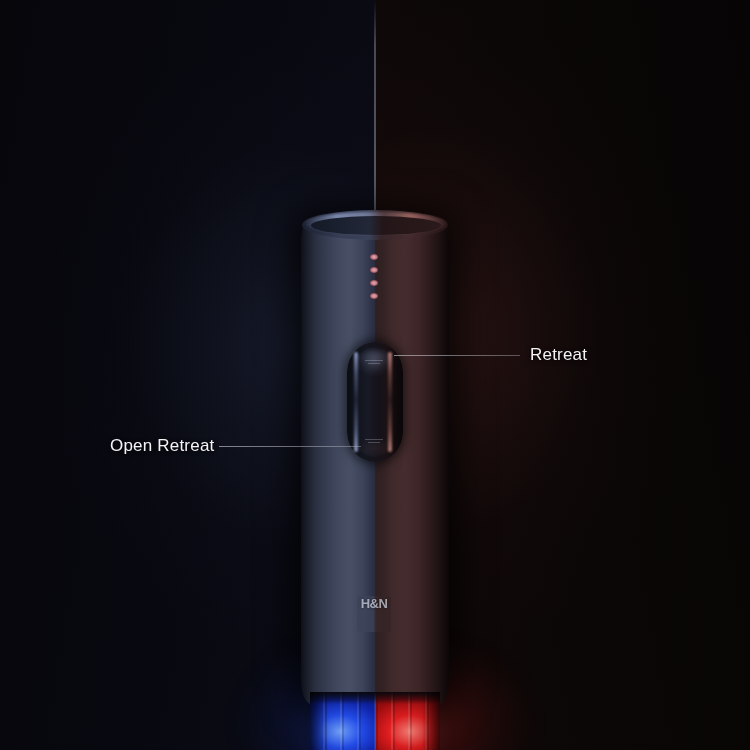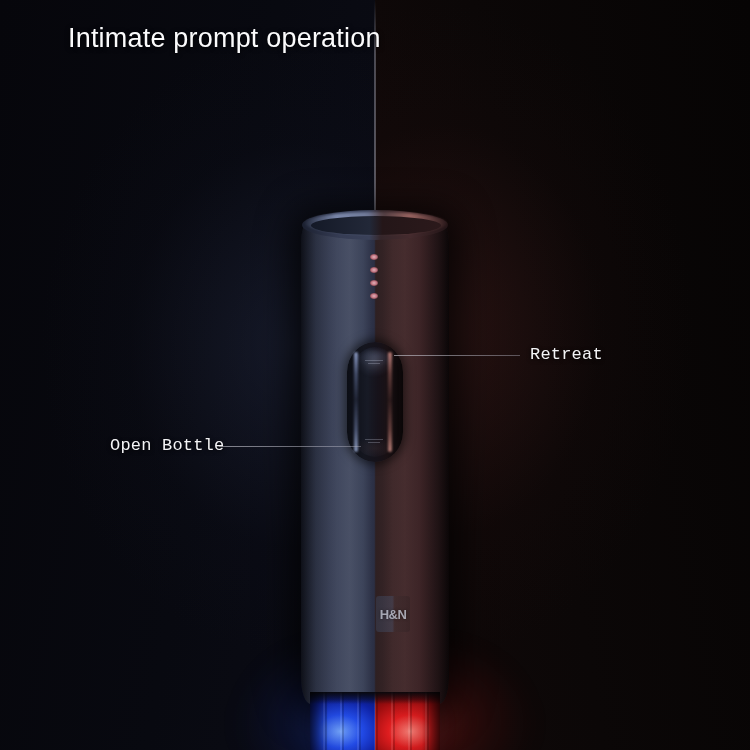--- a/index.html
+++ b/index.html
@@ -126,21 +126,21 @@
   .btn-glyph span{position:absolute;left:0;width:18px;height:1px;
     background:rgba(200,205,225,.55);}
   .btn-glyph span:nth-child(1){top:2px;}
   .btn-glyph span:nth-child(2){top:5px;width:12px;left:3px;}
 
   
   #logo{position:absolute;left:56px;top:386px;width:34px;height:36px;
     border-radius:3px;
     background:linear-gradient(90deg,rgba(58,64,84,.55) 0%,rgba(70,76,98,.50) 48%,
       rgba(62,44,46,.50) 55%,rgba(48,32,34,.45) 100%);
-    display:flex;align-items:center;justify-content:center;margin-left:19px;}
+    display:flex;justify-content:center;}
   #logo-text{font-size:13px;font-weight:700;letter-spacing:-.5px;
     color:rgba(214,218,232,.72);text-shadow:0 0 3px rgba(0,0,0,.5);}
 
   
   #base{position:absolute;left:9px;top:482px;width:130px;height:68px;overflow:hidden;}
   #base-blue{position:absolute;left:0;top:0;width:65px;height:68px;
     background:
       radial-gradient(ellipse 60px 46px at 46% 58%, rgba(120,170,255,.95) 0%, rgba(36,78,235,.92) 36%, rgba(14,32,160,.85) 70%, rgba(6,14,90,.8) 100%),
       linear-gradient(180deg,#123 0%,#1033c8 22%,#0f2fd0 70%,#081a86 100%);}
   #base-red{position:absolute;left:65px;top:0;width:65px;height:68px;
@@ -166,40 +166,39 @@
     background:radial-gradient(ellipse at 60% 45%,rgba(40,90,255,.30) 0%,rgba(20,50,200,.12) 42%,rgba(0,0,0,0) 72%);
     filter:blur(14px);}
   #glow-red{position:absolute;left:330px;top:650px;width:200px;height:160px;
     border-radius:50%;pointer-events:none;
     background:radial-gradient(ellipse at 40% 45%,rgba(255,60,50,.30) 0%,rgba(190,20,20,.12) 42%,rgba(0,0,0,0) 72%);
     filter:blur(14px);}
 
   
   .callout-label{position:absolute;color:#f4f4f6;font-size:17px;
     letter-spacing:.2px;white-space:nowrap;
-    text-shadow:0 1px 4px rgba(0,0,0,.85);font-family:Liberation Mono, monospace;}
+    text-shadow:0 1px 4px rgba(0,0,0,.85);}
   .leader{position:absolute;height:1px;
     background:linear-gradient(90deg,rgba(205,205,215,.62),rgba(180,180,195,.42));}
 
   #label-retreat{left:530px;top:345px;}
   #leader-retreat{left:394px;top:355px;width:126px;}
   #label-open{left:110px;top:436px;}
   #leader-open{left:219px;top:446px;width:142px;}
 </style>
 </head>
 <body>
 
 <div id="stage">
 
   <div class="bg-half" id="bg-left"></div>
   <div class="bg-half" id="bg-right"></div>
   <div id="seam"></div>
 
   <div id="headline">
-    <div>Intimate prompt operation</div>
   </div>
 
   <div id="glow-blue"></div>
   <div id="glow-red"></div>
 
   <div id="device">
 
     <div id="body"></div>
     <div id="body-sheen"></div>
 
@@ -241,15 +240,15 @@
       <div id="base-rim"></div>
       <div id="base-shade"></div>
     </div>
 
   </div>
 
   <div class="leader" id="leader-retreat"></div>
   <div class="callout-label" id="label-retreat">Retreat</div>
 
   <div class="leader" id="leader-open"></div>
-  <div class="callout-label" id="label-open">Open Bottle</div>
+  <div class="callout-label" id="label-open">Open Retreat</div>
 
 </div>
 
 </body></html>

